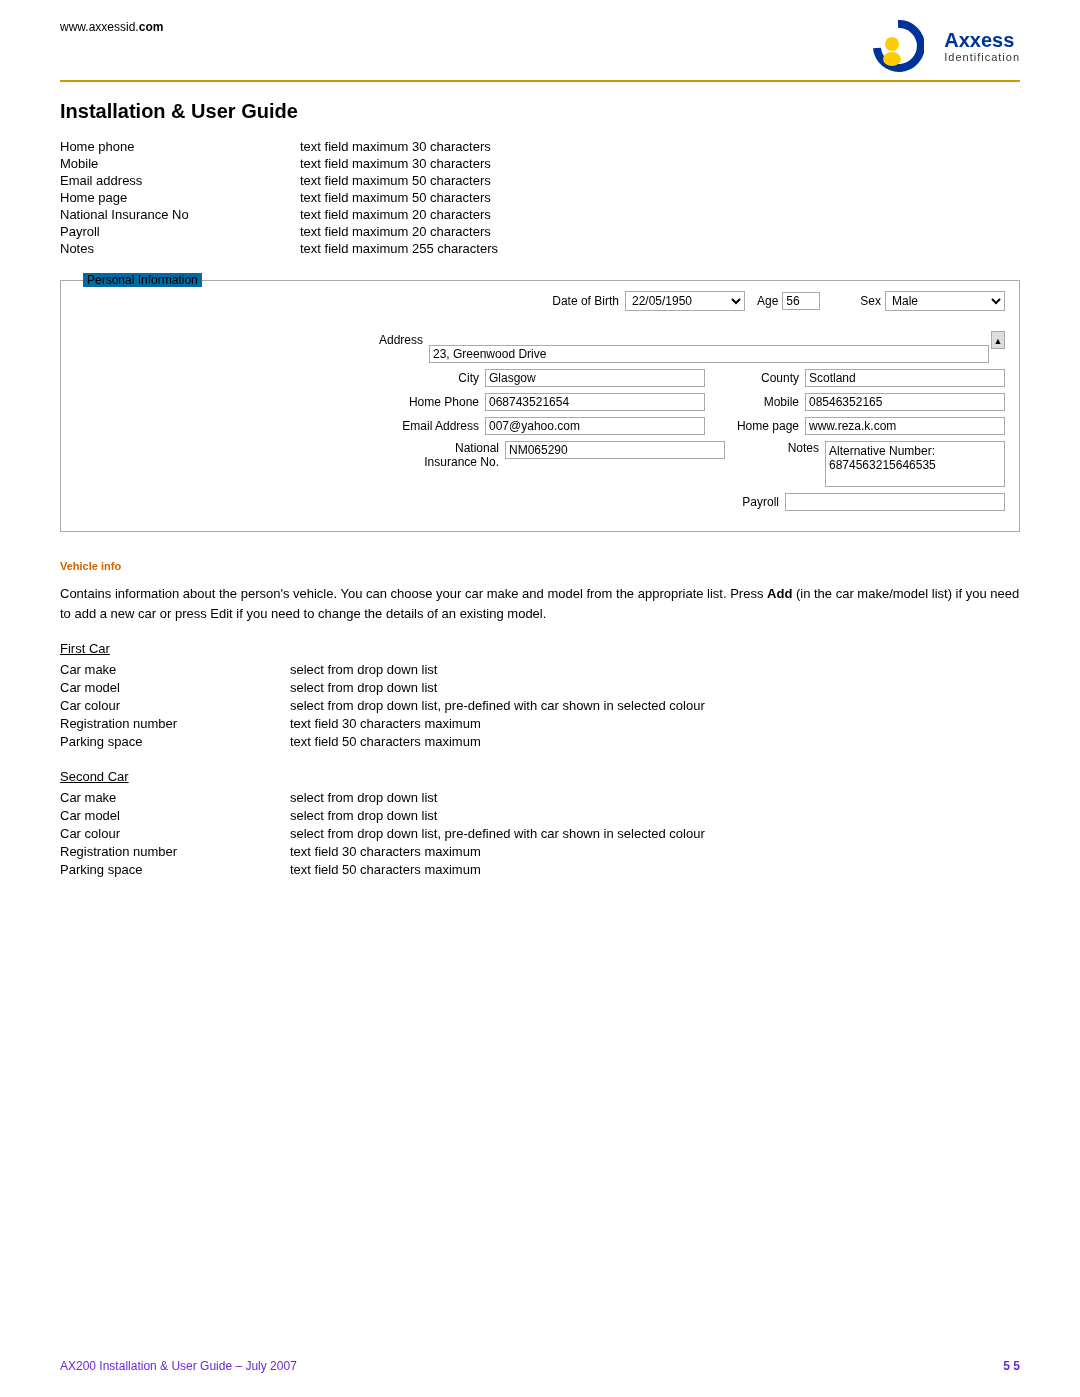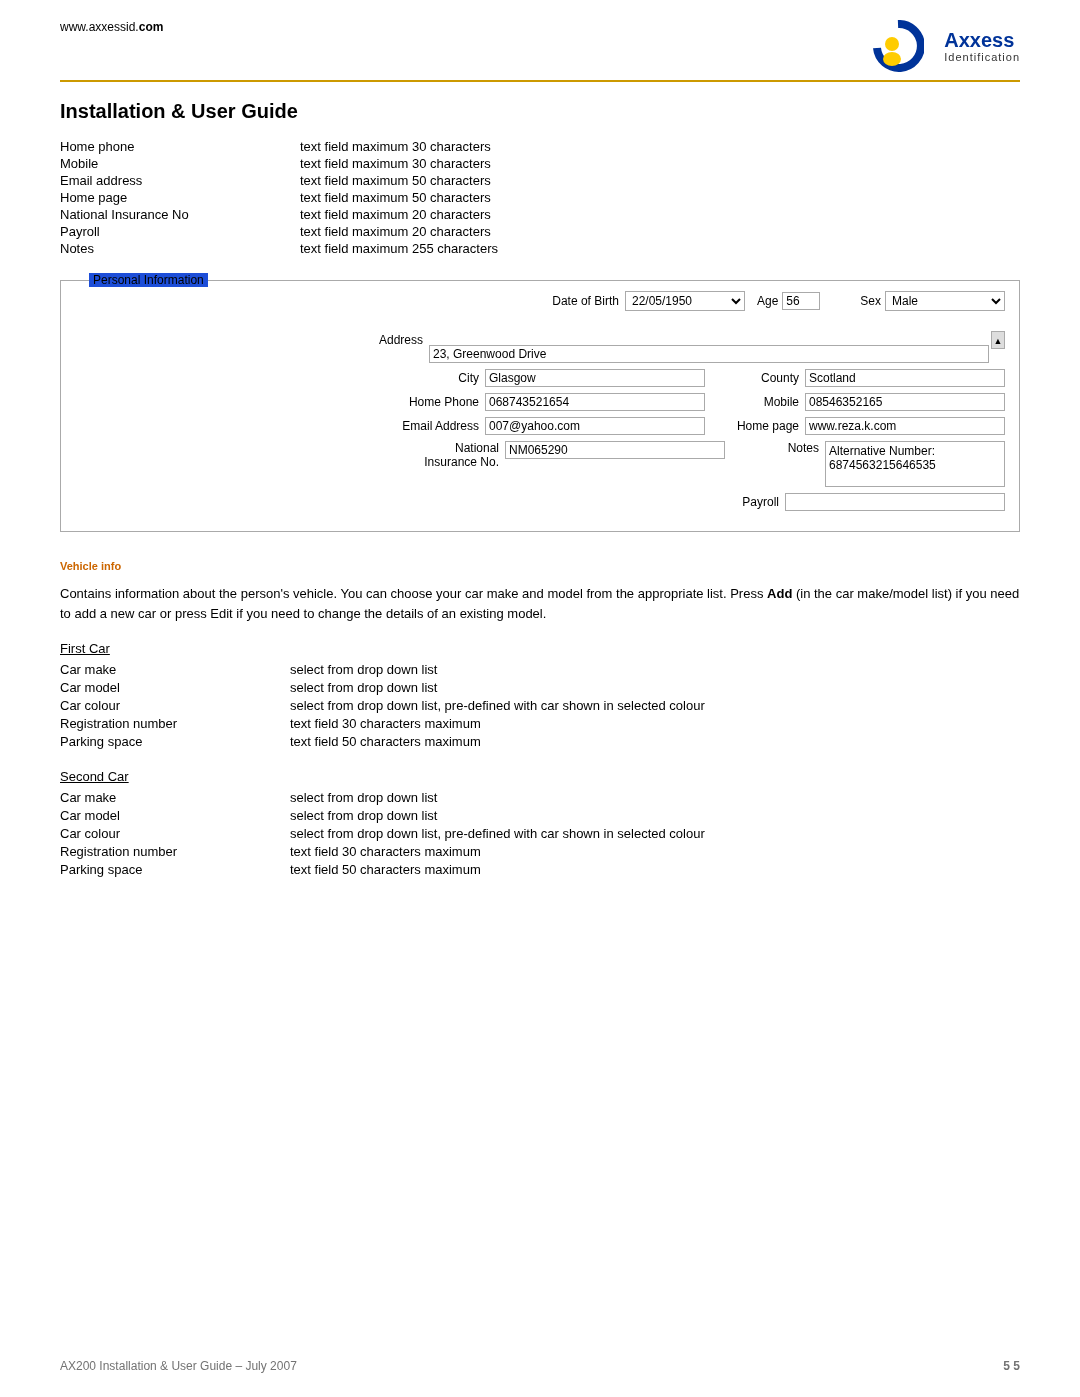--- a/index.html
+++ b/index.html
@@ -87,22 +87,22 @@
     
     .personal-info-box {
       border: 1px solid #aaa;
       padding: 10px 14px 14px 14px;
       margin-bottom: 28px;
       position: relative;
     }
     .pi-legend {
       position: absolute;
       top: -8px;
-      left: 28px;
-      background: #1d4ed8;
+      left: 22px;
+      background: #0369a1;
       padding: 0 4px;
       font-size: 12px;
     }
 
     .pi-row {
       display: flex;
       align-items: center;
       margin-bottom: 6px;
       font-size: 12px;
       justify-content: flex-end;
@@ -218,21 +218,21 @@
 
     
     .footer {
       position: absolute;
       bottom: 24px;
       left: 60px;
       right: 60px;
       display: flex;
       justify-content: space-between;
       font-size: 12px;
-      color: #737373;
+      color: #6d28d9;
       align-items: flex-end;
     }
     .footer-center {
       font-weight: bold;
     }
   </style>
 </head>
 <body>
 
 <div class="page">

